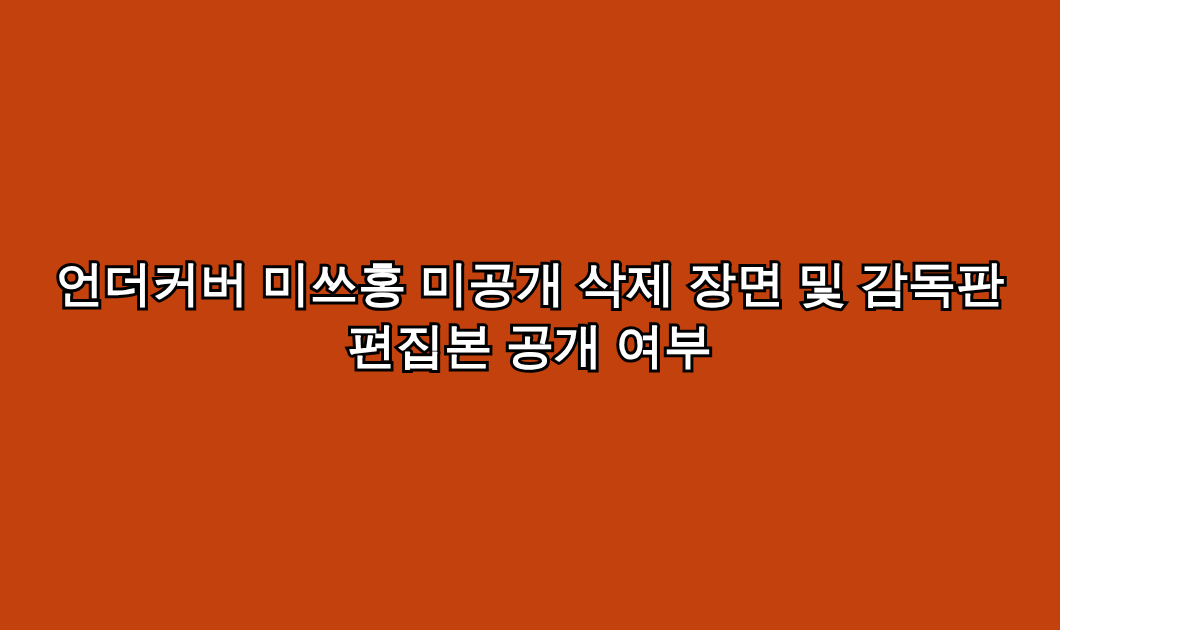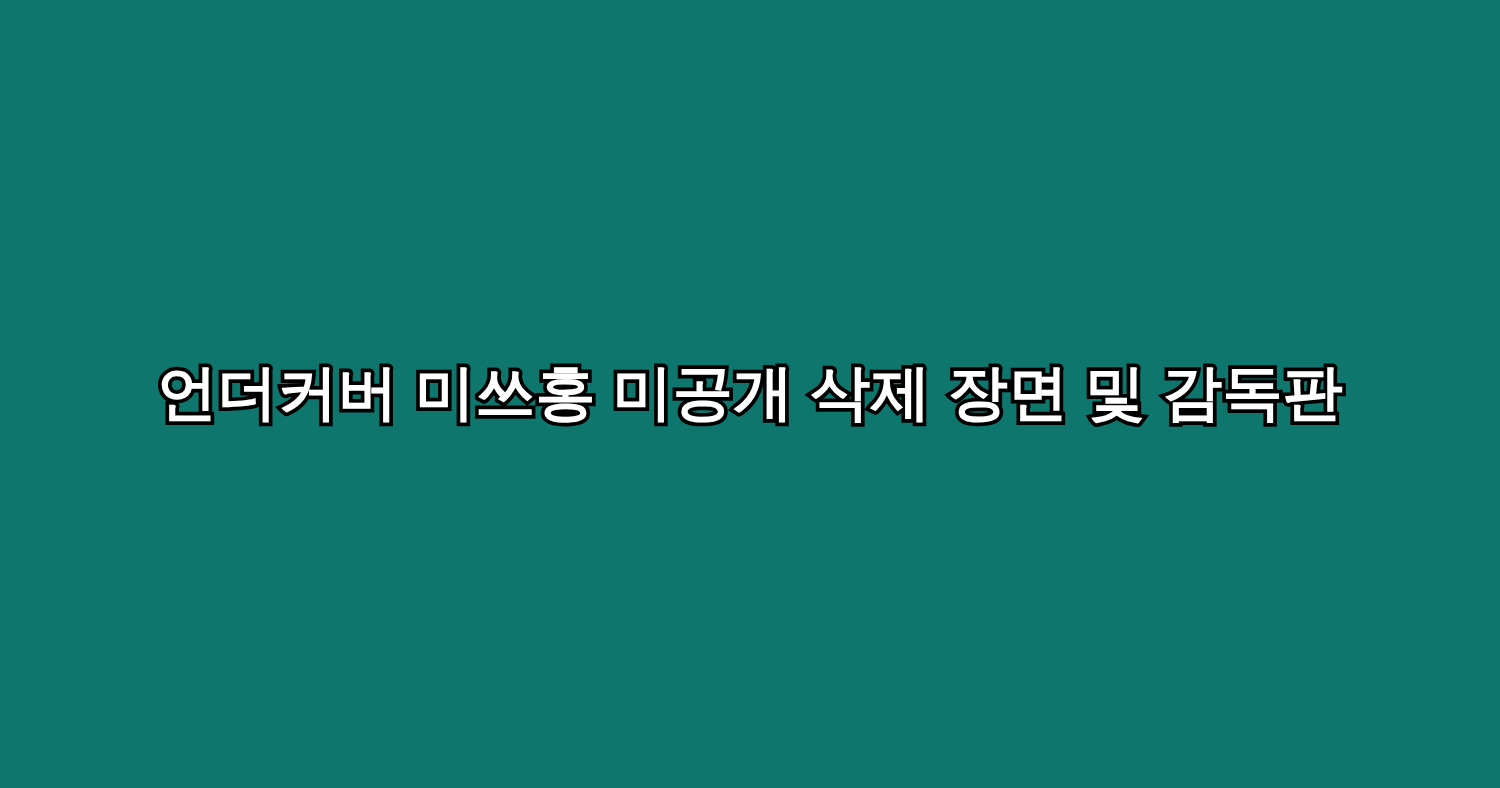--- a/index.html
+++ b/index.html
@@ -10,26 +10,26 @@
 
   body {
     width: 1200px;
     height: 630px;
     overflow: hidden;
   }
 
   .card {
     position: relative;
     box-sizing: border-box;
-    width: 1200px;
+    width: 1060px;
     height: 630px;
     display: flex;
     align-items: center;
     justify-content: center;
-    background: #0f766e;
+    background: #c2410c;
   }
 
   .headline-block {
     width: 1000px;
     text-align: center;
     padding: 0 20px;
     box-sizing: border-box;
   }
 
   .headline {
@@ -55,15 +55,16 @@
     display: block;
   }
 </style>
 </head>
 <body>
 
 <div class="card">
   <div class="headline-block">
     <h1 class="headline">
       <span class="line">언더커버 미쓰홍 미공개 삭제 장면 및 감독판</span>
+      <span class="line">편집본 공개 여부</span>
     </h1>
   </div>
 </div>
 
 </body></html>

